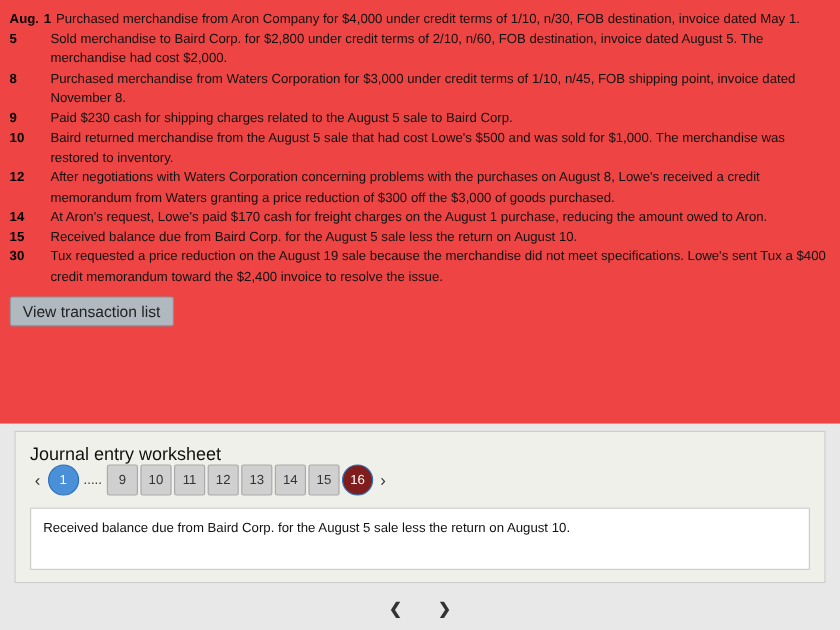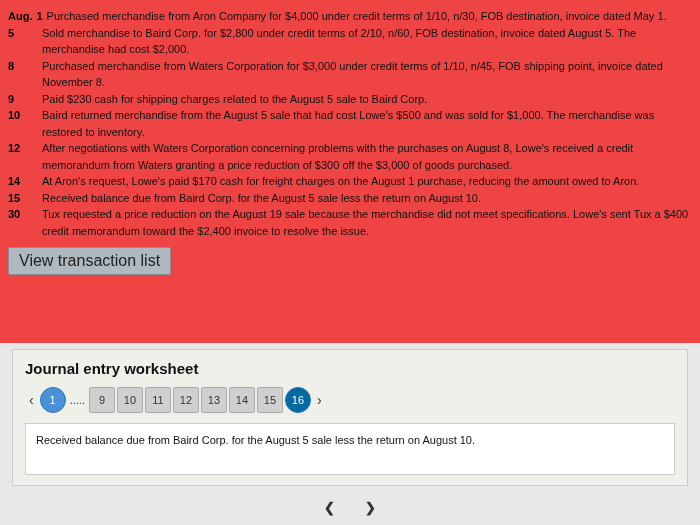--- a/index.html
+++ b/index.html
@@ -40,37 +40,36 @@
       color: #000;
     }
     .entry-text {
       flex: 1;
     }
     .btn-view {
       background: #b0b8c0;
       border: 1px solid #8a9097;
       color: #222;
       padding: 4px 10px;
-      font-size: 16px;
+      font-size: 13px;
       cursor: pointer;
       margin-top: 8px;
       margin-bottom: 8px;
       border-radius: 2px;
     }
     .journal-section {
       background: #f0f0eb;
       border: 1px solid #ccc;
       margin: 6px 12px 0 12px;
       padding: 10px 12px 10px 12px;
     }
     .journal-title {
       font-size: 15px;
-      font-weight: bold;
+      font-weight: normal;
       color: #111;
-      margin-bottom: 10px;
     }
     .tabs-row {
       display: flex;
       align-items: center;
       gap: 2px;
       margin-bottom: 10px;
     }
     .tab-nav-btn {
       background: none;
       border: none;
@@ -191,21 +190,21 @@
         <button class="tab-nav-btn">‹</button>
         <button class="tab-btn active">1</button>
         <span class="tab-dots">.....</span>
         <button class="tab-btn">9</button>
         <button class="tab-btn">10</button>
         <button class="tab-btn">11</button>
         <button class="tab-btn">12</button>
         <button class="tab-btn">13</button>
         <button class="tab-btn">14</button>
         <button class="tab-btn">15</button>
-        <button class="tab-btn active" style="background: #0369a1; color: rgb(255, 255, 255); border-radius: 50%;">16</button>
+        <button class="tab-btn active" style="background: #7f1d1d; color: rgb(255, 255, 255); border-radius: 50%;">16</button>
         <button class="tab-nav-btn">›</button>
       </div>
     <div class="description-box">Received balance due from Baird Corp. for the August 5 sale less the return on August 10.</div>
   </div>
 
   <div class="bottom-nav">
     <button class="nav-btn">
       <span class="chevron">❮</span>
 
     </button>

